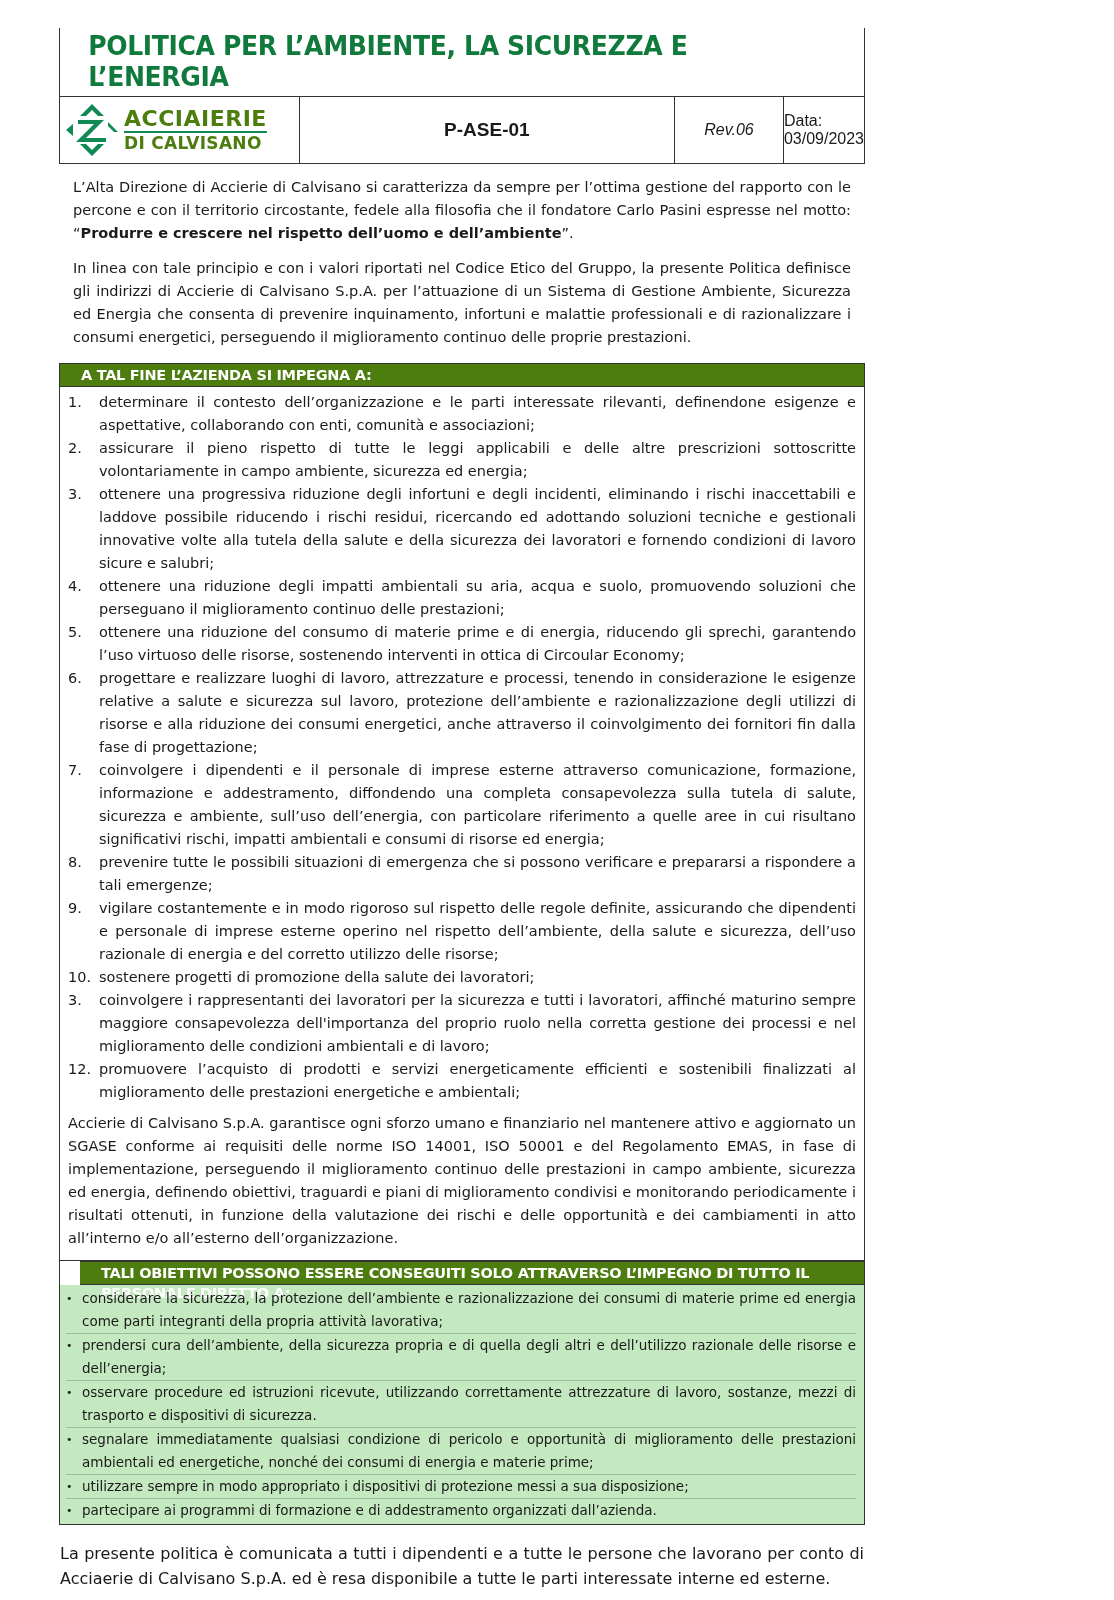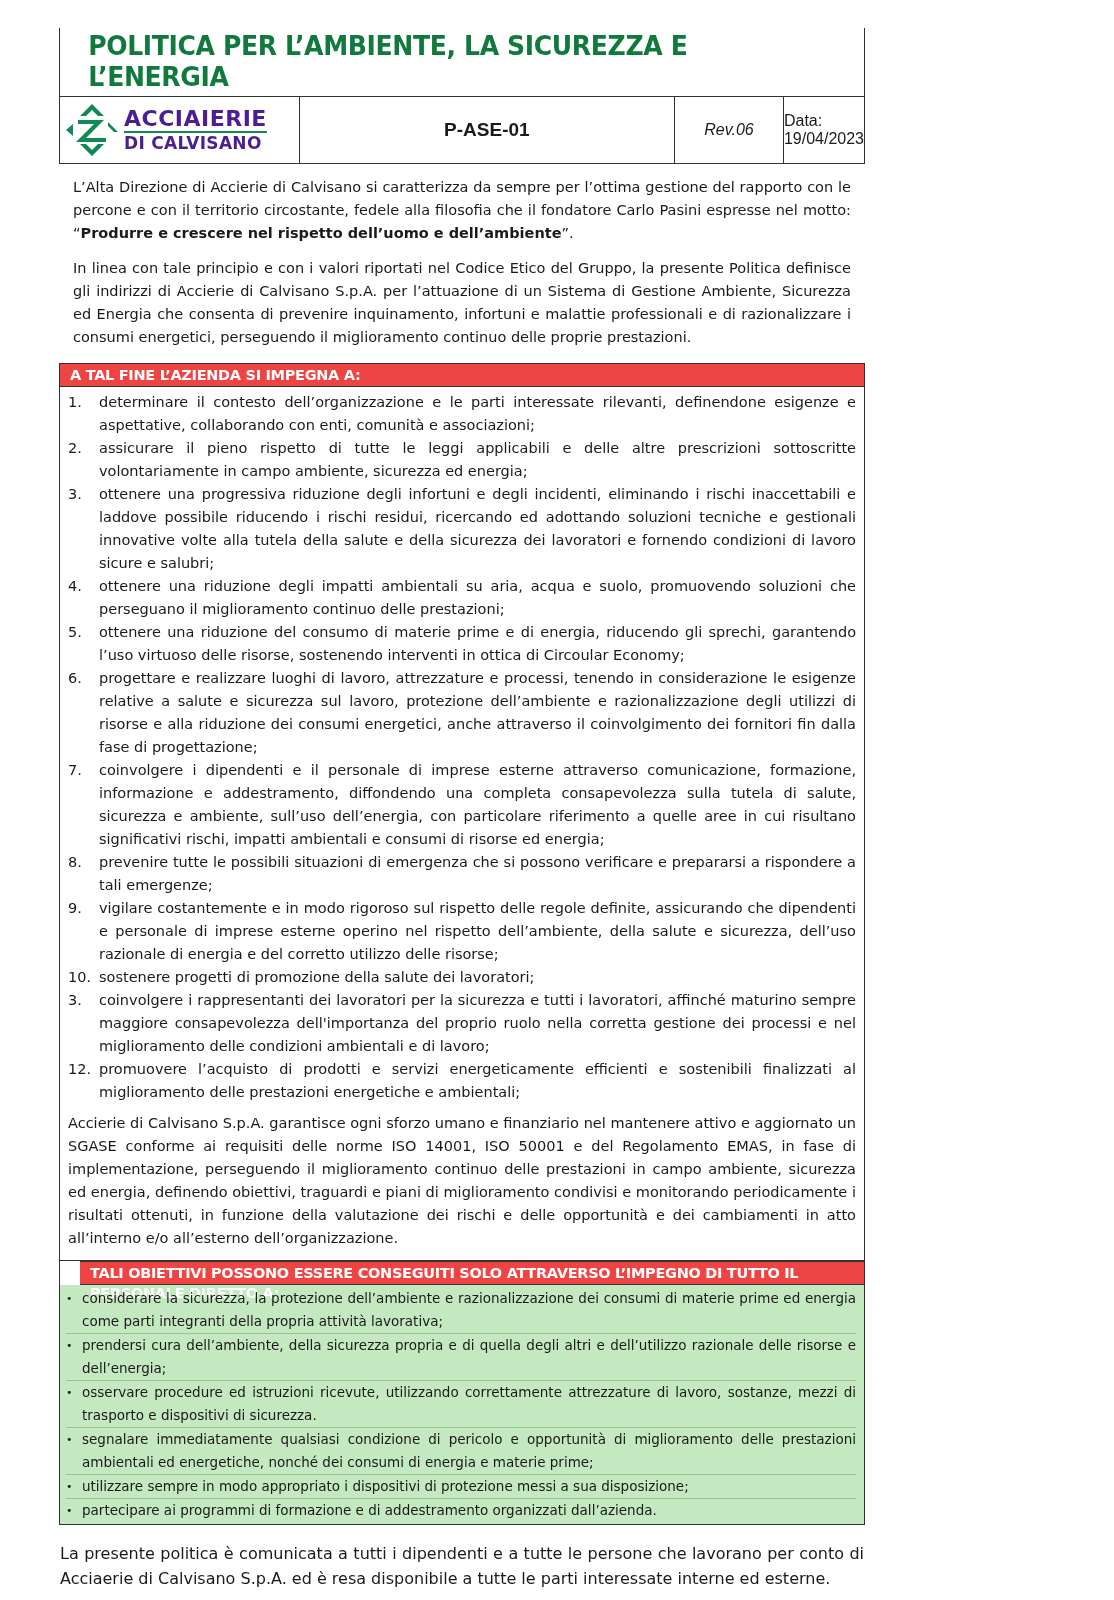--- a/index.html
+++ b/index.html
@@ -11,30 +11,30 @@
     .title { margin-top: 2px; font-family: "DejaVu Sans", sans-serif; font-weight: bold;
              font-size: 27px; color: #0f7a3c; letter-spacing: -0.4px; transform: scaleX(0.93); }
     .hdr-table { display: flex; height: 66px; border: 1.5px solid #333; }
     .hdr-cell { border-right: 1.5px solid #333; display: flex; align-items: center; justify-content: center; }
     .hdr-cell:last-child { border-right: none; }
     .logo-cell { width: 272px; justify-content: flex-start; padding-left: 4px; }
     .code-cell { width: 434px; font-weight: bold; font-size: 19px; }
     .rev-cell { width: 125px; font-size: 16px; font-style: italic; }
     .date-cell { flex: 1; font-size: 16px; }
     .logo { display: flex; align-items: center; }
-    .logo-text { margin-left: 4px; color: #4c1d95; font-family: "DejaVu Sans", sans-serif; font-weight: bold; line-height: 1; }
+    .logo-text { margin-left: 4px; color: #4d7c0f; font-family: "DejaVu Sans", sans-serif; font-weight: bold; line-height: 1; }
     .logo-l1 { font-size: 22px; letter-spacing: 0.5px; border-bottom: 2px solid #0f8a55; padding-bottom: 1px; }
     .logo-l2 { font-size: 17px; margin-top: 2px; letter-spacing: 0.3px; }
     .body-text { font-family: "DejaVu Sans", sans-serif; font-size: 14.5px; line-height: 23px;
                  text-align: justify; transform-origin: left top; }
     .intro { margin-top: 4px; padding: 0 2px; }
     .intro p { margin: 12px; }
     .section { border: 1.5px solid #333; margin-top: 14px; }
-    .section-head { background: #ef4444; color: #ffffff; font-family: "DejaVu Sans", sans-serif;
-                    font-weight: bold; font-size: 14.5px; padding: 1px 10px; height: 20px; line-height: 20px;
+    .section-head { background: #4d7c0f; color: #ffffff; font-family: "DejaVu Sans", sans-serif;
+                    font-weight: bold; font-size: 14.5px; padding: 1px 21px; height: 20px; line-height: 20px;
                     border-bottom: 1.5px solid #333; letter-spacing: -0.3px; }
     ol.commit { list-style: none; margin: 0; padding: 4px 8px 0 8px; }
     ol.commit li { display: flex; }
     .num { width: 31px; flex: none; }
     .li-text { flex: 1; }
     .closing { padding: 8px 8px 10px 8px; }
     .section2 { border: 1.5px solid #333; border-top: none; }
     .section2 .section-head { border-top: 1.5px solid #333; margin-left: 20px; }
     .green { background: #c4e8bf; padding: 2px 8px 2px 6px; }
     ul.staff { list-style: none; margin: 0; padding: 0; font-size: 13.5px; line-height: 23px; }
@@ -69,21 +69,21 @@
           <polygon points="44,20 54,30 50,30 44,24" fill="#0f8a55"></polygon>
         </svg>
         <div class="logo-text">
           <div class="logo-l1">ACCIAIERIE</div>
           <div class="logo-l2">DI CALVISANO</div>
         </div>
       </div>
     </div>
     <div class="hdr-cell code-cell">P-ASE-01</div>
     <div class="hdr-cell rev-cell">Rev.06</div>
-    <div class="hdr-cell date-cell">Data: 19/04/2023</div>
+    <div class="hdr-cell date-cell">Data: 03/09/2023</div>
   </div>
 
   <div class="intro body-text">
     <p><span>L’Alta Direzione di Accierie di Calvisano si caratterizza da sempre per l’ottima gestione del rapporto con le percone e con il territorio circostante, fedele alla filosofia che il fondatore Carlo Pasini espresse nel motto: “</span><b>Produrre e crescere nel rispetto dell’uomo e dell’ambiente</b><span>”.</span></p>
     <p>In linea con tale principio e con i valori riportati nel Codice Etico del Gruppo, la presente Politica definisce gli indirizzi di Accierie di Calvisano S.p.A. per l’attuazione di un Sistema di Gestione Ambiente, Sicurezza ed Energia che consenta di prevenire inquinamento, infortuni e malattie professionali e di razionalizzare i consumi energetici, perseguendo il miglioramento continuo delle proprie prestazioni.</p>
   </div>
 
   <div class="section">
     <div class="section-head">A TAL FINE L’AZIENDA SI IMPEGNA A:</div>
     <ol class="commit body-text" id="commit-list">

